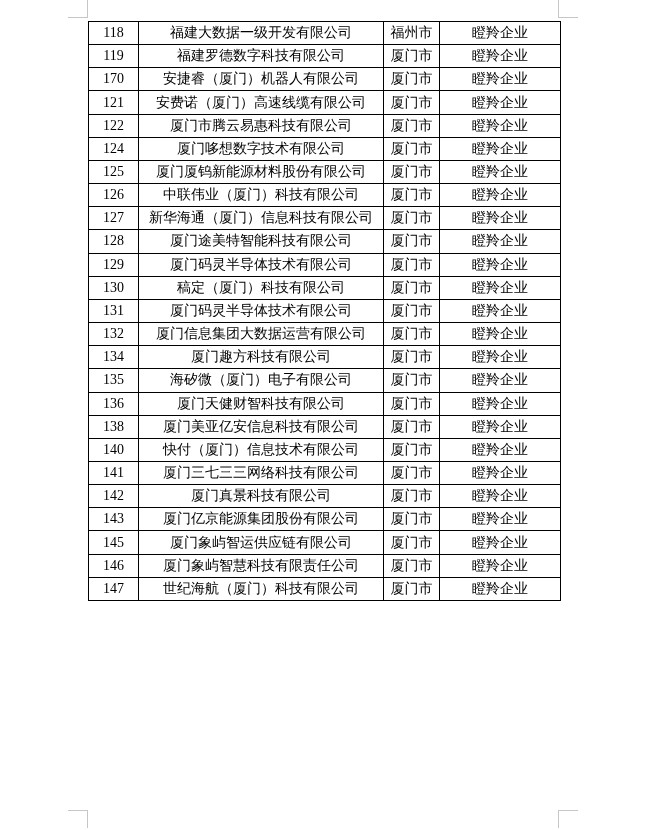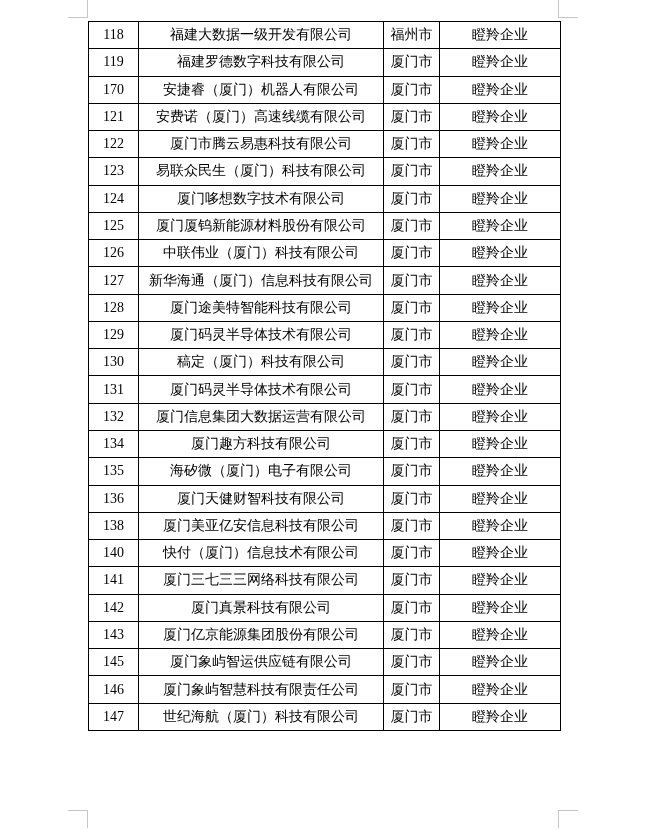--- a/index.html
+++ b/index.html
@@ -31,21 +31,21 @@
   .mark.tl { left: 68px; top: 0;    border-right: 1px solid var(--mark-color); border-bottom: 1px solid var(--mark-color); }
   .mark.tr { left: 558px; top: 0;   border-left: 1px solid var(--mark-color);  border-bottom: 1px solid var(--mark-color); }
   .mark.bl { left: 68px; top: 810px;  border-right: 1px solid var(--mark-color); border-top: 1px solid var(--mark-color); }
   .mark.br { left: 558px; top: 810px; border-left: 1px solid var(--mark-color);  border-top: 1px solid var(--mark-color); }
 
   table.company-table {
     position: absolute;
     left: 88px;
     top: 21px;
     width: 472px;
-    height: 710px;
+    height: 580px;
     border-collapse: collapse;
     table-layout: fixed;
   }
   .company-table td {
     border: 1px solid var(--border-color);
     text-align: center;
     vertical-align: middle;
     font-size: 14px;
     line-height: 1;
     white-space: nowrap;
@@ -98,26 +98,20 @@
           <td>厦门市</td>
           <td>瞪羚企业</td>
         </tr>
         <tr>
           <td>122</td>
           <td>厦门市腾云易惠科技有限公司</td>
           <td>厦门市</td>
           <td>瞪羚企业</td>
         </tr>
         <tr>
-          <td>123</td>
-          <td>易联众民生（厦门）科技有限公司</td>
-          <td>厦门市</td>
-          <td>瞪羚企业</td>
-        </tr>
-        <tr>
           <td>124</td>
           <td>厦门哆想数字技术有限公司</td>
           <td>厦门市</td>
           <td>瞪羚企业</td>
         </tr>
         <tr>
           <td>125</td>
           <td>厦门厦钨新能源材料股份有限公司</td>
           <td>厦门市</td>
           <td>瞪羚企业</td>

